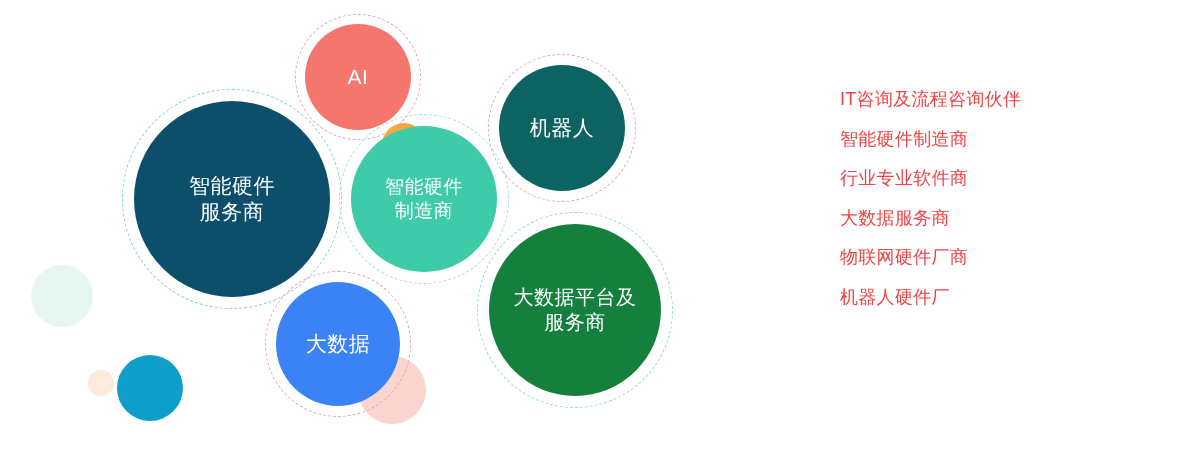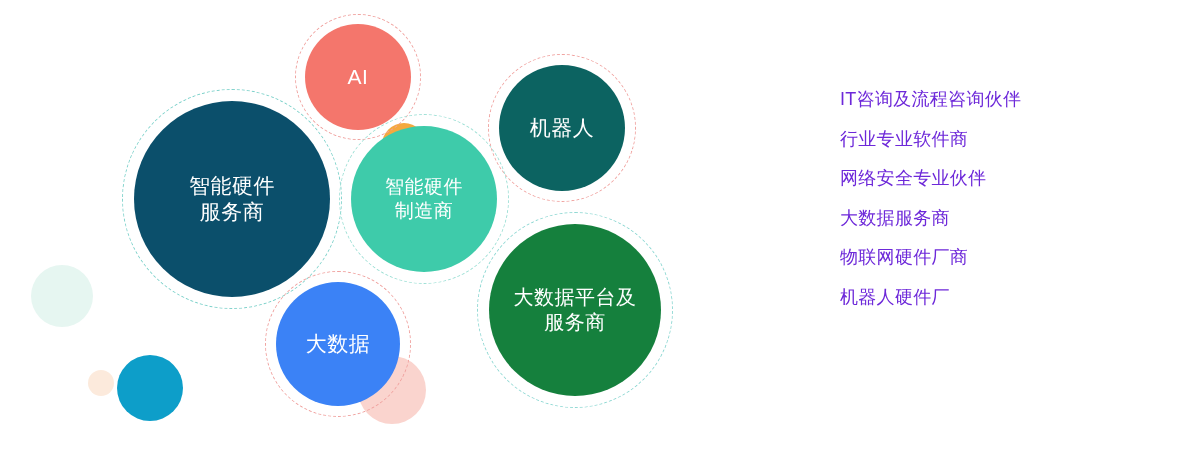--- a/index.html
+++ b/index.html
@@ -62,21 +62,21 @@
 
   
   #partner-list {
     position: absolute;
     left: 840px;
     top: 90px;
     width: 320px;
   }
   .partner-item {
     font-size: 18px;
-    color: #6d28d9;
+    color: #ef4444;
     line-height: 1.0;
     margin-bottom: 21.5px;
     white-space: nowrap;
     letter-spacing: 0.3px;
   }
 </style>
 </head>
 <body>
 
 <div id="stage">
@@ -115,20 +115,20 @@
         <div class="bubble-wrap" style="left: 477px; top: 212px; width: 196px; height: 196px; z-index: 5;">
           <div class="ring" style="width: 196px; height: 196px; border-color: rgb(143, 216, 211);"></div>
           <div class="disc" style="left: 12px; top: 12px; width: 172px; height: 172px; background: #15803d; font-size: 20px;">大数据平台及
 服务商</div>
         </div>
       </div>
   </div>
 
   <div id="partner-list">
       <div class="partner-item">IT咨询及流程咨询伙伴</div>
+      <div class="partner-item">智能硬件制造商</div>
       <div class="partner-item">行业专业软件商</div>
-      <div class="partner-item">网络安全专业伙伴</div>
       <div class="partner-item">大数据服务商</div>
       <div class="partner-item">物联网硬件厂商</div>
       <div class="partner-item">机器人硬件厂</div>
     </div>
 
 </div>
 
 </body></html>

